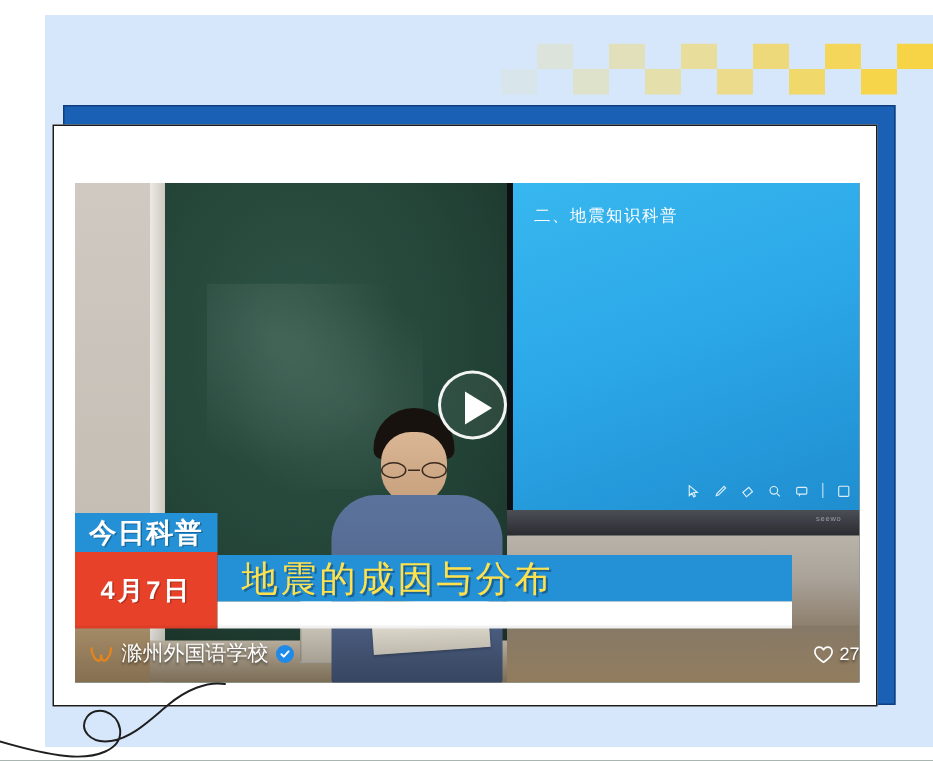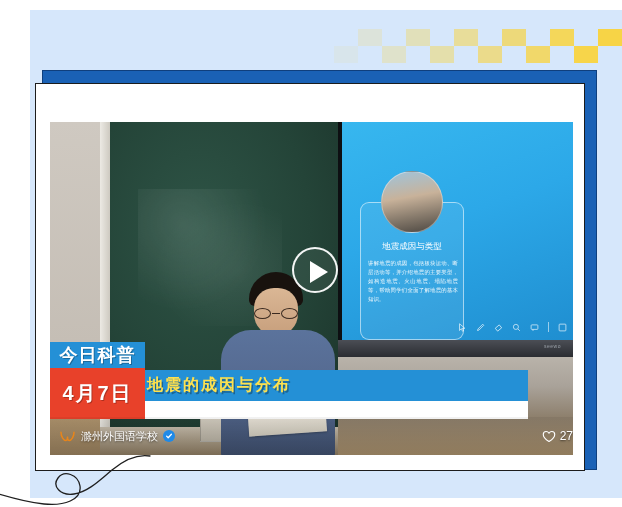--- a/index.html
+++ b/index.html
@@ -279,36 +279,36 @@
   }
   .badge-date {
     position: absolute; left: 0; top: 246px;
     width: 95px; height: 51px;
     background: #e8412a;
     display: flex; flex-direction: column;
     align-items: center; justify-content: center;
     gap: 1px;
   }
   .badge-date span {
-    color: #ffffff; font-size: 20px; font-weight: bold; letter-spacing: 2px;
+    color: #ffffff; font-size: 17px; font-weight: bold; letter-spacing: 2px;
     text-shadow: 1px 1px 0 rgba(0,0,0,.25);
     text-align: center;
   }
   .title-bar {
     position: absolute; left: 95px; top: 248px;
     width: 383px; height: 31px;
     background: #2490d6;
     display: flex; align-items: center;
   }
   .title-bar span {
     color: #ffe14d;
-    font-size: 16px;
-    font-weight: bold;
+    font-size: 24px;
+    font-weight: normal;
     letter-spacing: 2px;
-    margin-left: 2px;
+    margin-left: 16px;
     text-shadow: 1.5px 1.5px 0 rgba(0,0,0,.30);
   }
   .title-underbar {
     position: absolute; left: 95px; top: 279px;
     width: 383px; height: 18px;
     background: #ffffff;
   }
 
   
   .footer-bar {
@@ -318,21 +318,21 @@
     display: flex; align-items: center;
   }
   .ch-logo {
     margin-left: 9px;
     width: 16px; height: 16px;
     display: flex; align-items: center; justify-content: center;
   }
   .ch-name {
     margin-left: 6px;
     color: #ffffff;
-    font-size: 11px;
+    font-size: 14px;
     text-shadow: 0 1px 2px rgba(0,0,0,.55);
     white-space: nowrap;
     text-align: center;
   }
   .verified {
     margin-left: 5px;
     width: 12px; height: 12px;
     border-radius: 50%;
     background: #1f8ae8;
     display: flex; align-items: center; justify-content: center;
@@ -381,26 +381,22 @@
 
     <div class="video">
 
       <div class="wall"></div>
       <div class="wall-trim"></div>
       <div class="board"></div>
       <div class="board-bottom"></div>
       <div class="screen-edge"></div>
 
       <div class="screen">
-
-        <div class="slide-card a">
-          <div class="slide-photo photo-a"></div>
-          <div class="slide-head">地震成因与类型</div>
-          <div class="slide-body">讲解地震的成因，包括板块运动、断层活动等，并介绍地震的主要类型，如构造地震、火山地震、塌陷地震等，帮助同学们全面了解地震的基本知识。</div>
-        </div>
+        <div class="screen-title">二、地震知识科普</div>
+
 
 
         <div class="wb-toolbar">
           <svg class="ic" viewBox="0 0 12 12">
               <path d="M2 1 L2 10 L4.4 7.6 L6 11 L7.4 10.3 L5.9 7.1 L9.2 7.1 Z" fill="none" stroke="#fff" stroke-width="1"></path>
             </svg>
           <svg class="ic" viewBox="0 0 12 12">
               <path d="M9 1.6 L10.4 3 L4 9.4 L2 10 L2.6 8 Z" fill="none" stroke="#fff" stroke-width="1"></path>
             </svg>
           <svg class="ic" viewBox="0 0 12 12">

